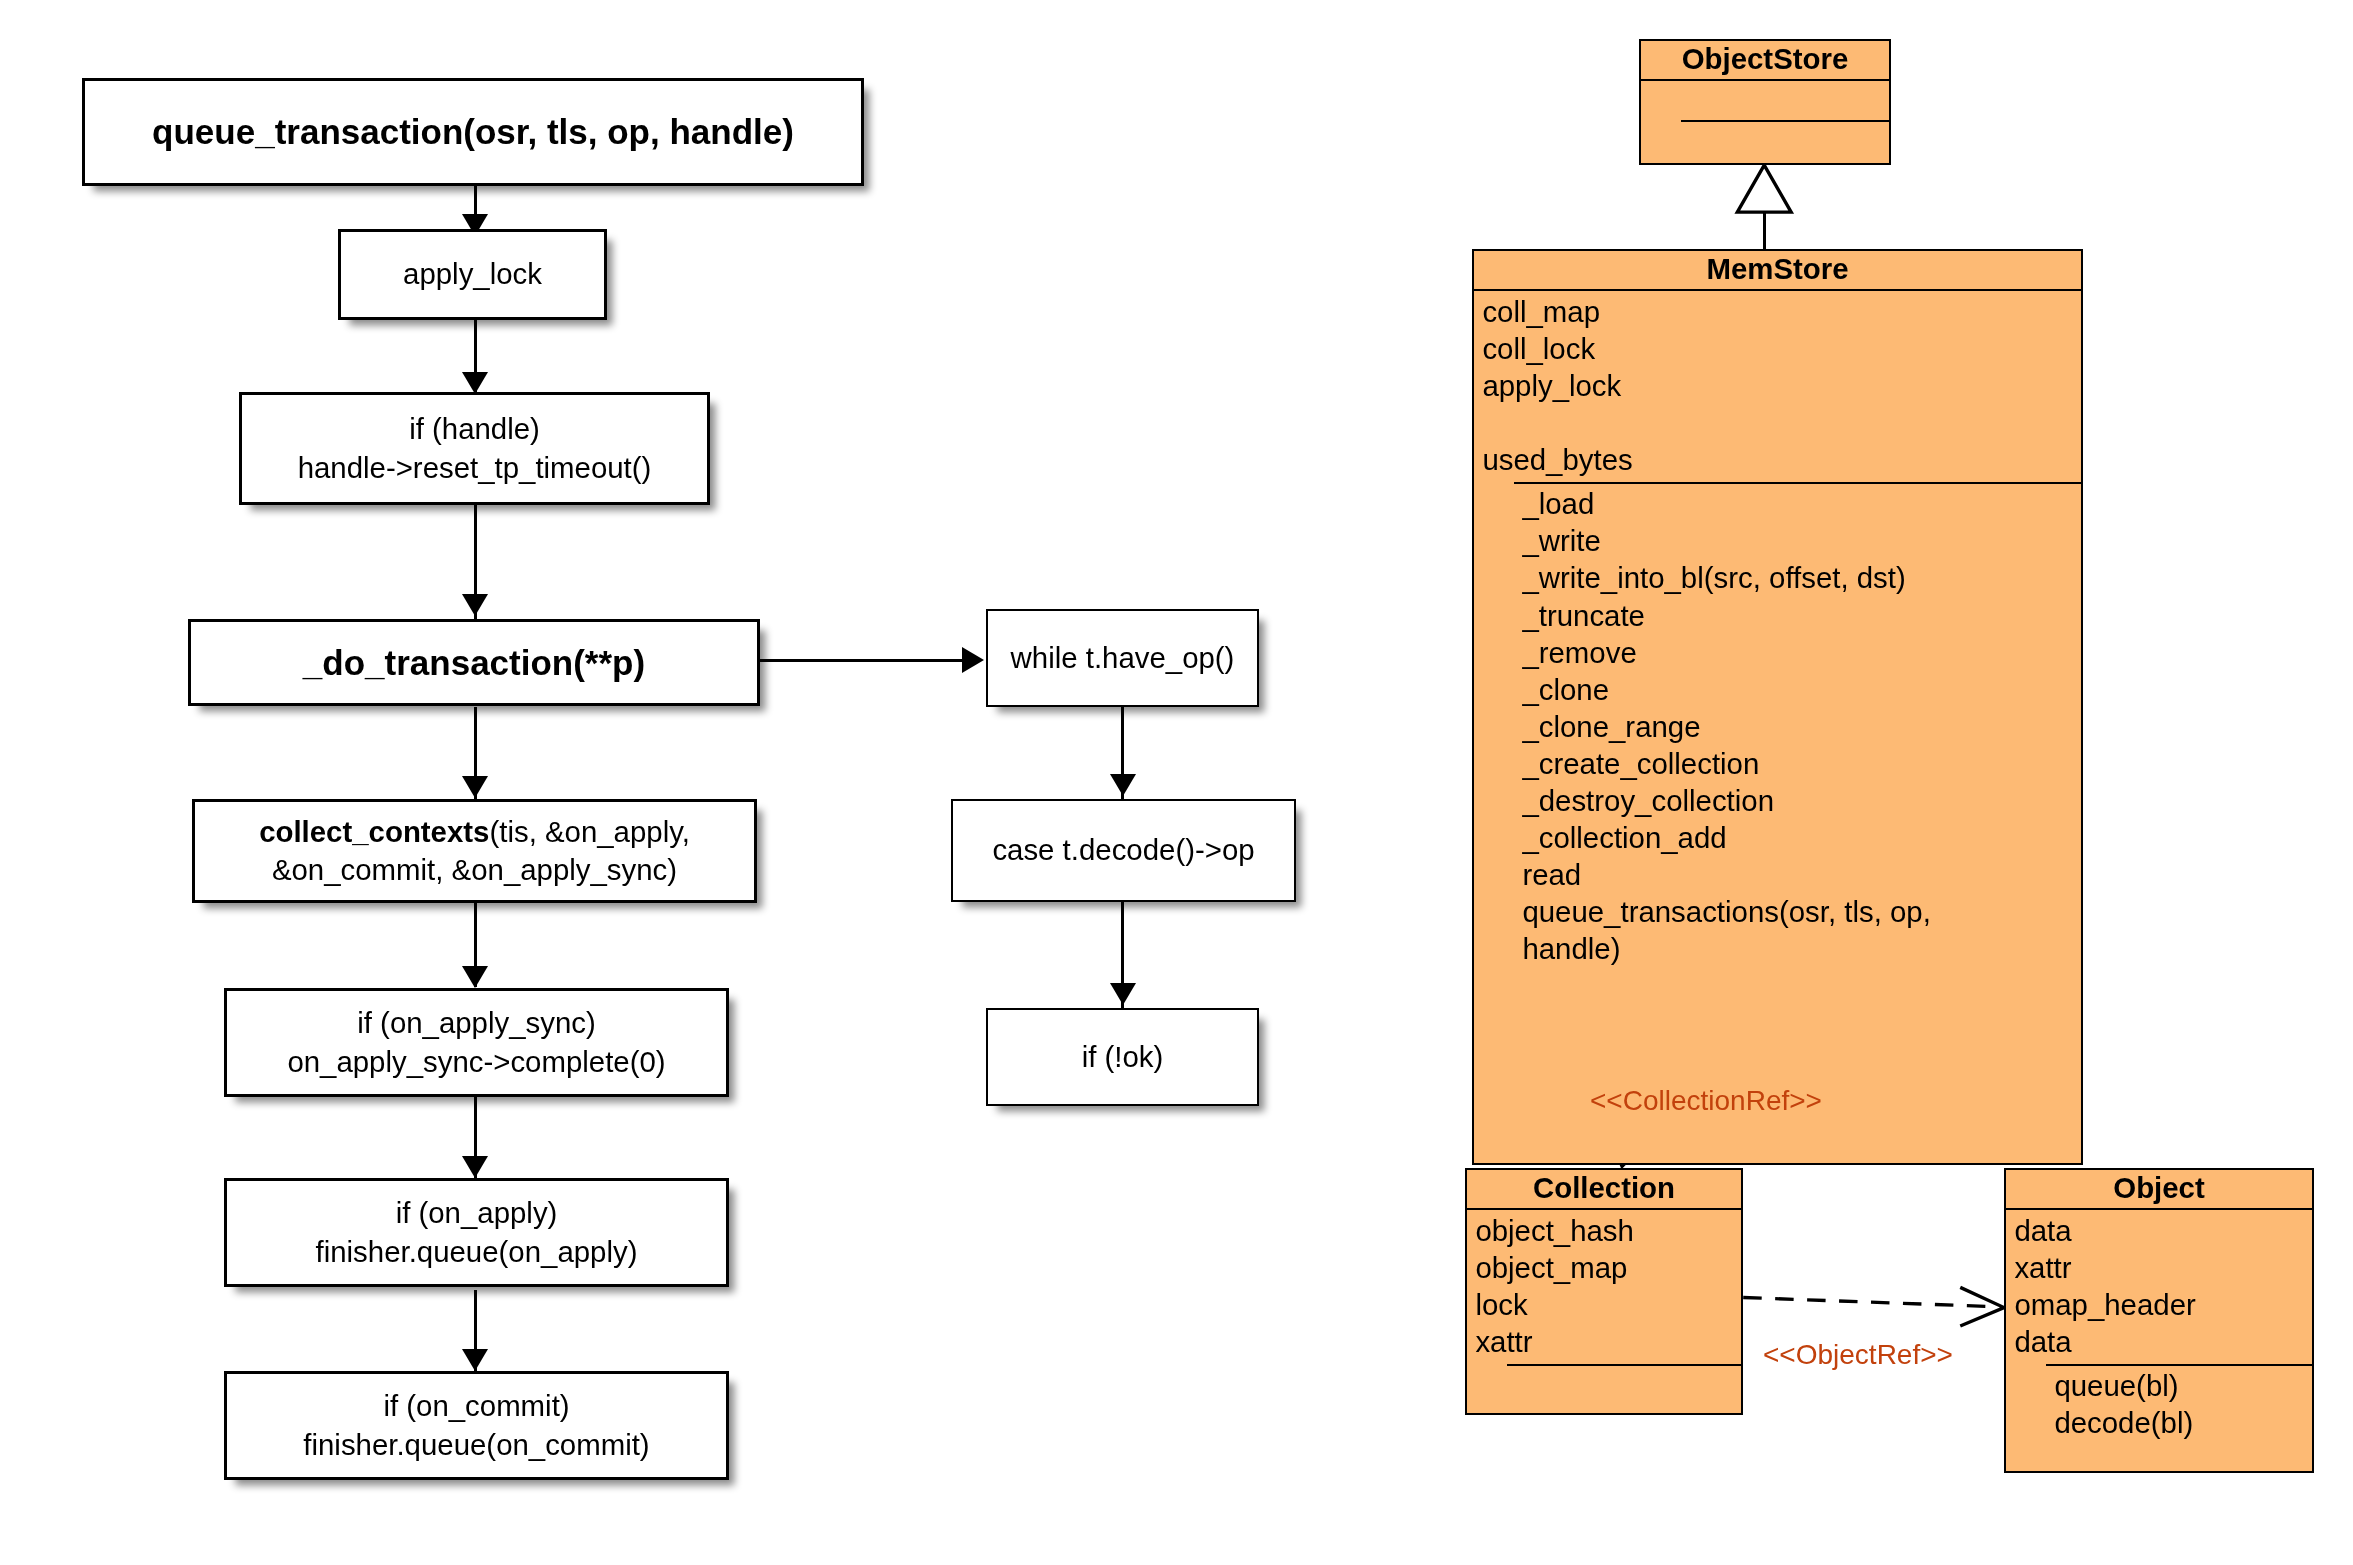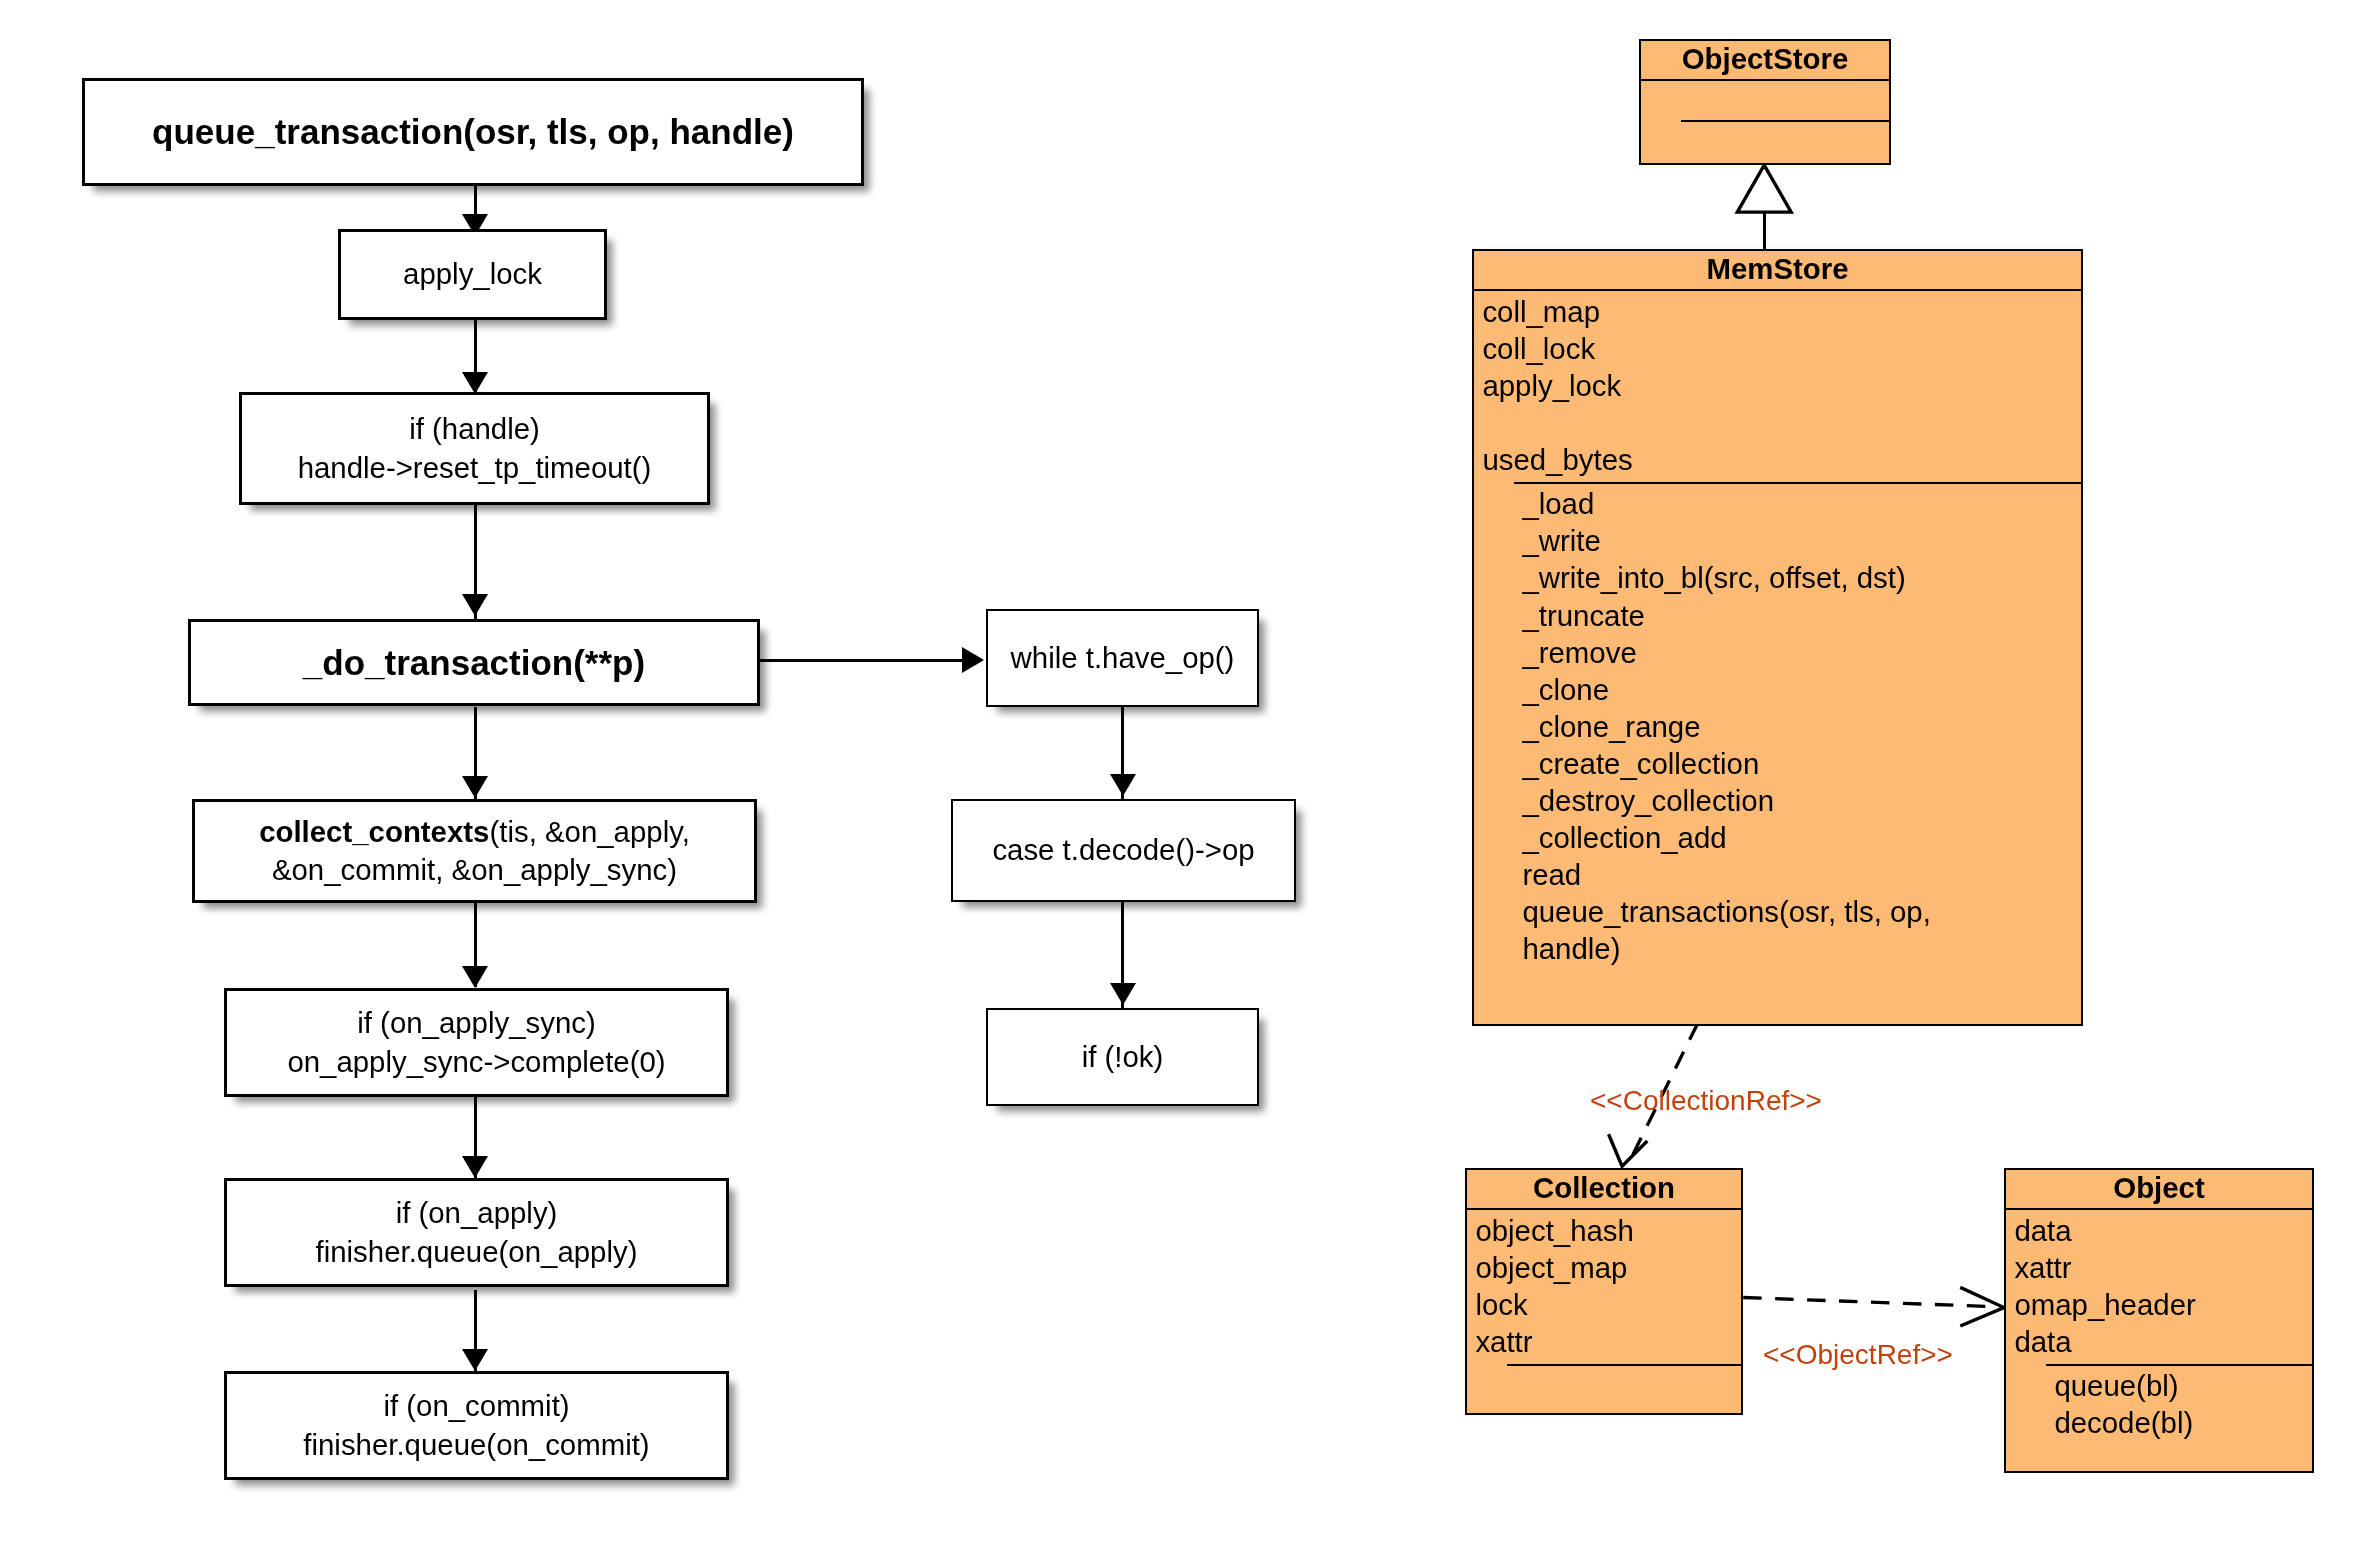--- a/index.html
+++ b/index.html
@@ -180,21 +180,21 @@
 
   <div class="stereo" style="left:1590px;top:1085px;">&lt;&lt;CollectionRef&gt;&gt;</div>
   <div class="stereo" style="left:1763px;top:1339px;">&lt;&lt;ObjectRef&gt;&gt;</div>
 
   <div class="cls" style="left:1639px;top:39px;width:252px;height:126px;">
     <div class="title">ObjectStore</div>
     <div class="comp" style="height:39px;"></div>
     <div class="comp" style="height:42px;"></div>
   </div>
 
-  <div class="cls" style="left:1472px;top:249px;width:611px;height:777px;">
+  <div class="cls" style="left:1472px;top:249px;width:611px;height:916px;">
     <div class="title">MemStore</div>
     <div class="comp">
       <div class="row">coll_map</div>
       <div class="row">coll_lock</div>
       <div class="row">apply_lock</div>
       <div class="row blank">&nbsp;</div>
       <div class="row">used_bytes</div>
     </div>
     <div class="comp">
       <div class="row">_load</div>

